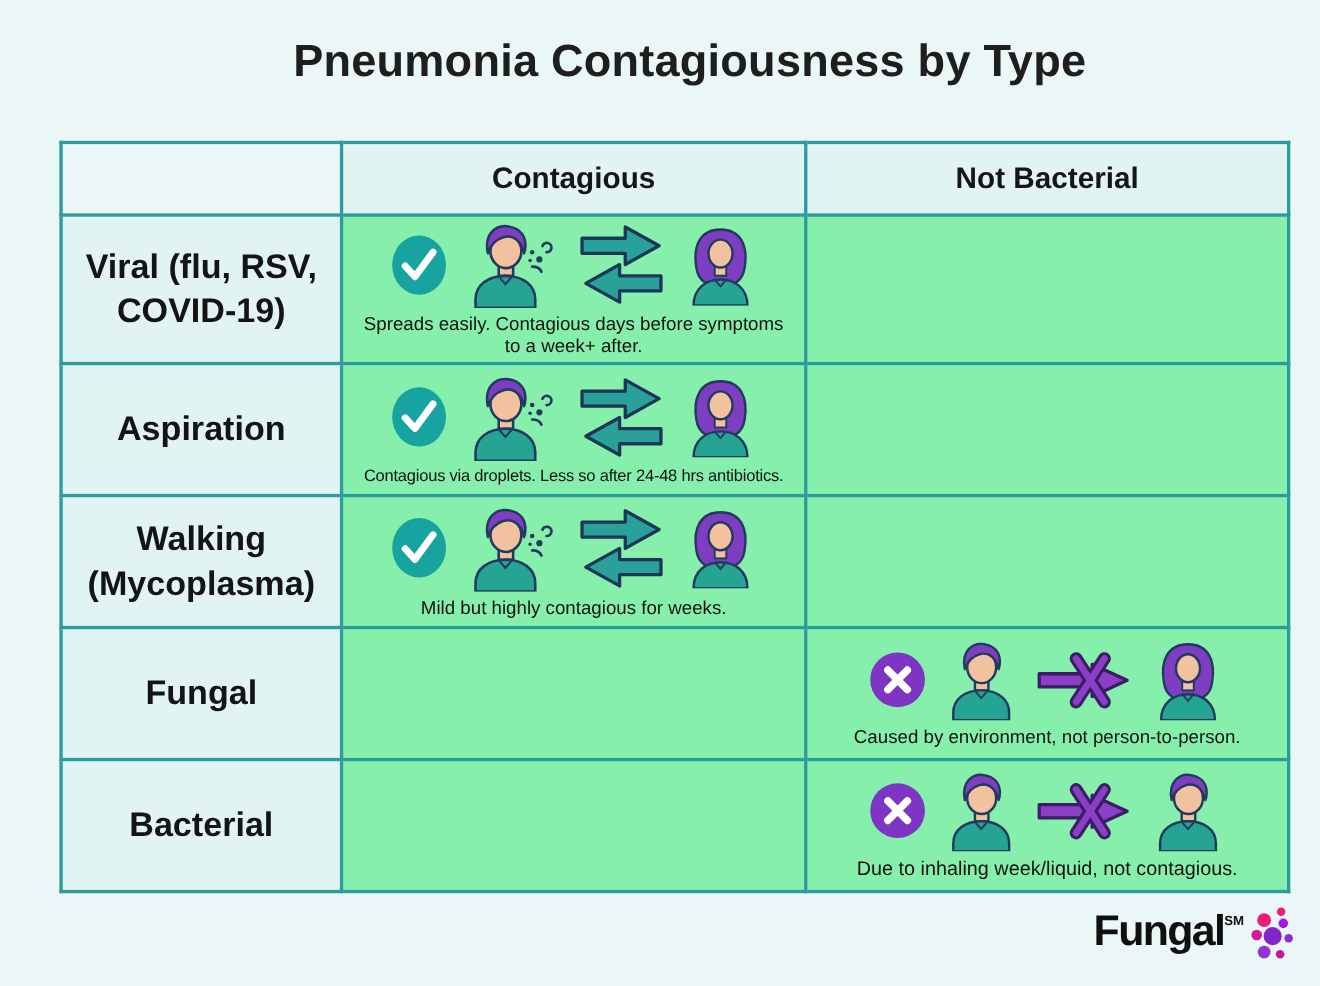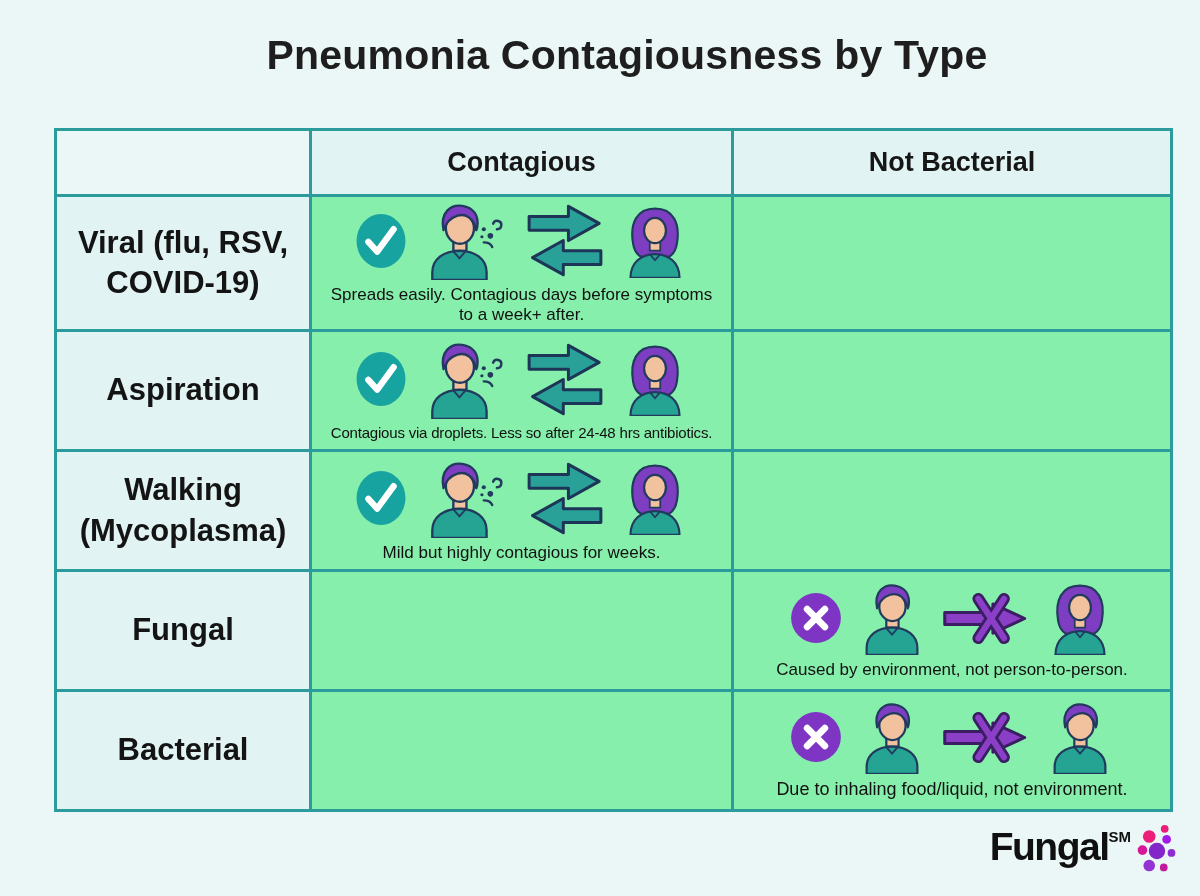--- a/index.html
+++ b/index.html
@@ -44,21 +44,21 @@
   .caption.narrow{max-width:398px;}
   .caption.tight{font-size:15px;letter-spacing:-0.2px;}
   .caption.big{font-size:18px;}
   .logo{
     position:absolute;right:22px;top:826px;
     display:flex;align-items:flex-start;
   }
   .logo-text{
     font-size:39px;font-weight:700;letter-spacing:-1.5px;color:#101010;line-height:1.1;
   }
-  .logo-sm{font-size:15px;font-weight:700;vertical-align:18px;letter-spacing:0;}
+  .logo-sm{font-size:12px;font-weight:700;vertical-align:18px;letter-spacing:0;}
   .logo-dots{margin-left:3px;margin-top:-4px;}
   svg{display:block;}
   .defs{position:absolute;width:0;height:0;overflow:hidden;}
 </style>
 </head>
 <body>
 
 <svg class="defs" xmlns="http://www.w3.org/2000/svg">
   <defs>
     <symbol id="sym-check" viewBox="0 0 64 68">
@@ -240,21 +240,21 @@
           <svg width="70" height="74">
                 <use href="#sym-man"></use>
               </svg>
           <svg width="90" height="55">
                 <use href="#sym-crossed-arrow"></use>
               </svg>
           <svg width="70" height="74">
                 <use href="#sym-man"></use>
               </svg>
         </div>
-        <div class="caption big">Due to inhaling food/liquid, not environment.</div>
+        <div class="caption big">Due to inhaling week/liquid, not contagious.</div>
       </div>
     </td>
   </tr>
 </tbody>
   </table>
 
 <div class="logo">
   <div class="logo-text"><span>Fungal</span><span class="logo-sm">SM</span></div>
   <svg class="logo-dots" width="44" height="60">
       <use href="#sym-logo-dots"></use>

